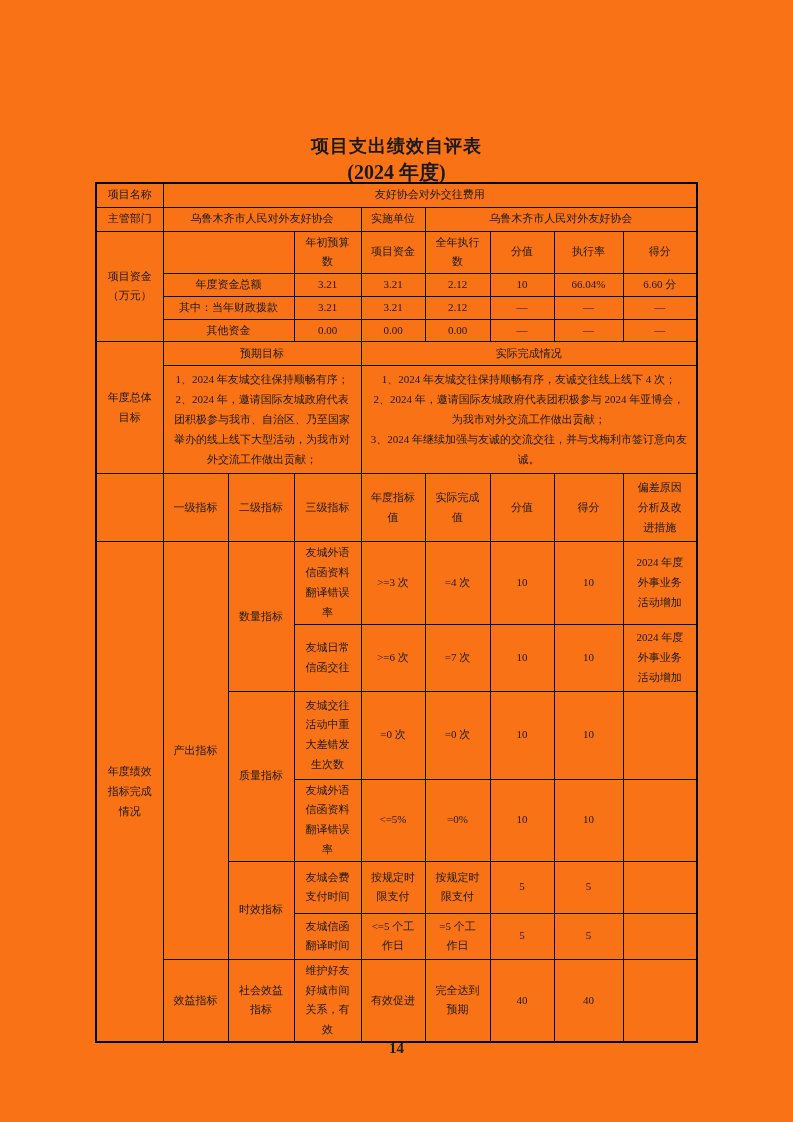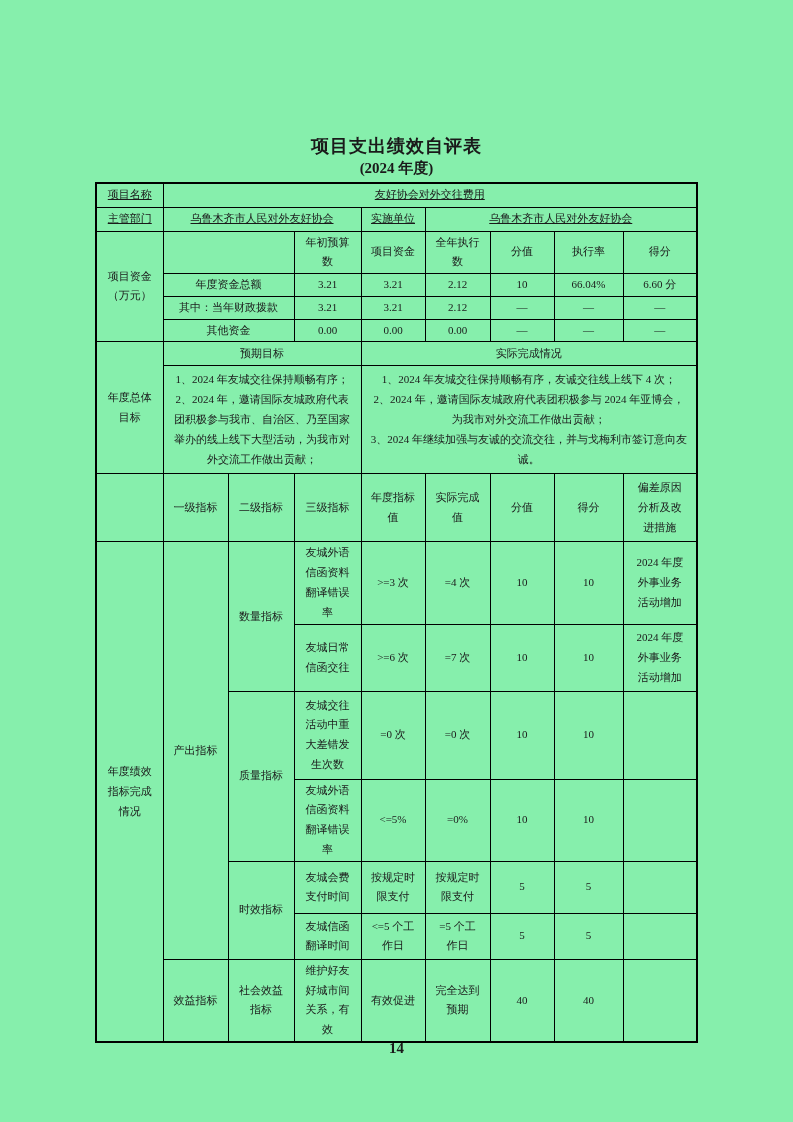--- a/index.html
+++ b/index.html
@@ -1,42 +1,42 @@
 <!DOCTYPE html>
 <html><head>
 <meta charset="utf-8">
 <style>
   * { margin:0; padding:0; box-sizing:border-box; }
   html,body { background:#ffffff; }
   .page {
-    position:relative; width:793px; height:1122px; background:#86efac;
+    position:relative; width:793px; height:1122px; background:#f97316;
     font-family:"Liberation Serif","DejaVu Serif",serif; color:#1a1a1a;
     overflow:hidden;
     padding-left:32px;
   }
   .doc-title {
     position:absolute; top:134px; left:0; width:100%;
     text-align:center; font-size:18px; font-weight:bold; letter-spacing:1px;
   }
   .doc-subtitle {
     position:absolute; top:159px; left:0; width:100%;
-    text-align:center; font-size:15px; font-weight:bold;
+    text-align:center; font-size:20px; font-weight:bold;
   }
   table.main {
     position:absolute; left:95px; top:182px; width:601px;
     border-collapse:collapse; table-layout:fixed;
     border:2px solid #000;
   }
   table.main td {
     border:1px solid #000;
     font-size:11px; line-height:1.8; text-align:center; vertical-align:middle;
     padding:1px 9px; word-break:break-all; overflow:hidden;
   }
   td.txt { text-align:left; line-height:21.5px; padding:4px 8px; word-break:break-all; }
-  tr.r-info  td { height:24px;text-decoration:underline; }
+  tr.r-info  td { height:24px; }
   tr.r-fhead td { height:38px; }
   tr.r-fund  td { height:22px; }
   tr.r-ghead td { height:24px; }
   tr.r-gbody td { height:108px; }
   tr.r-ihead td { height:68px; }
   tr.r-i1 td { height:67px; }
   tr.r-i2 td { height:67px; }
   tr.r-i3 td { height:88px; }
   tr.r-i4 td { height:75px; }
   tr.r-i5 td { height:52px; }

